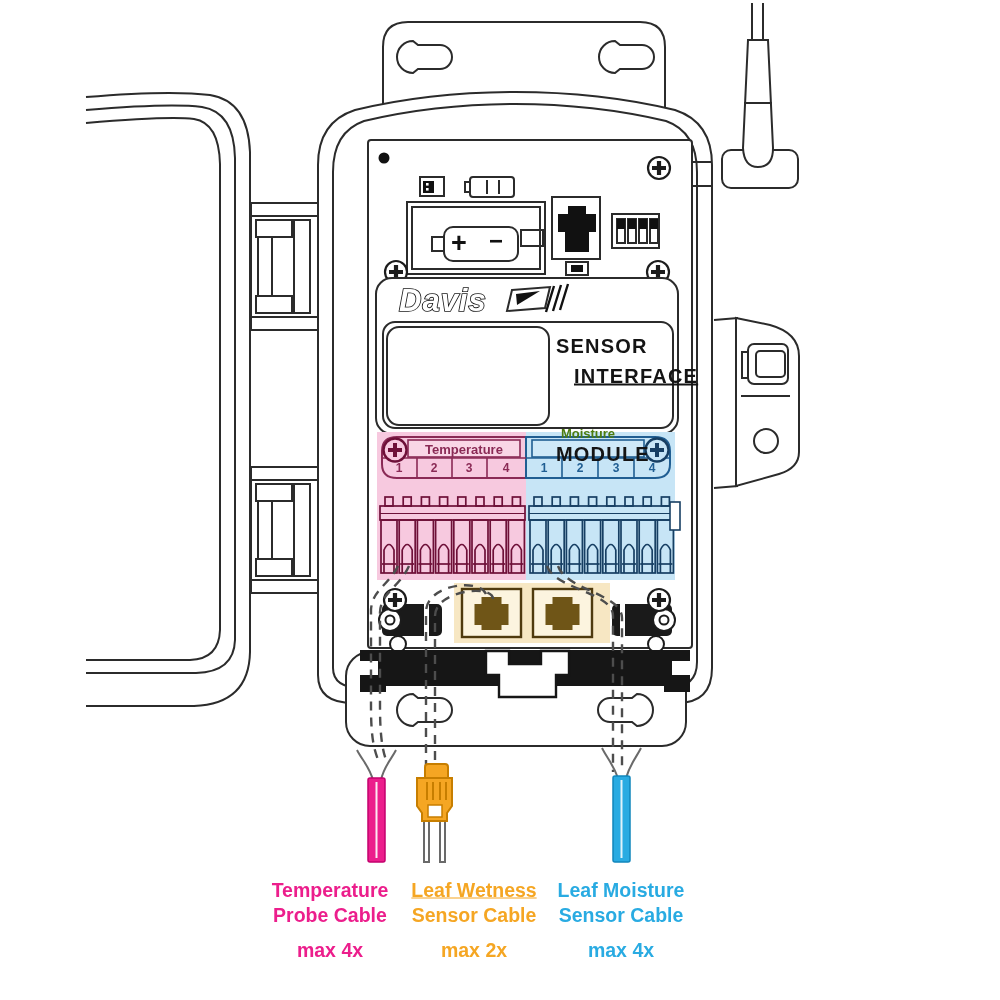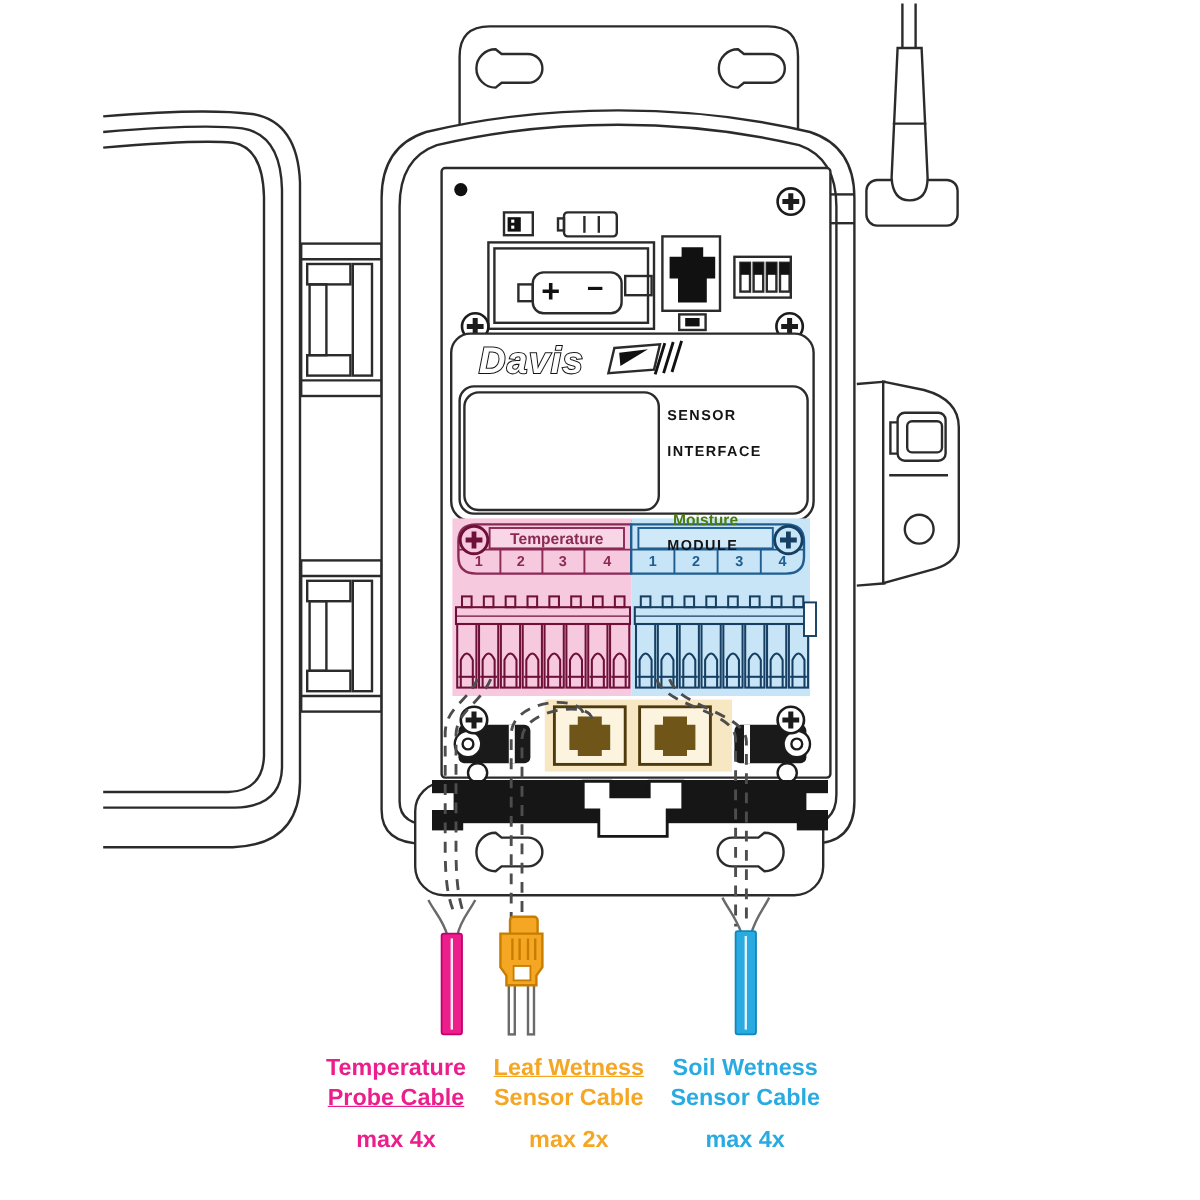--- a/index.html
+++ b/index.html
@@ -1,21 +1,21 @@
 <!DOCTYPE html>
 <html><head>
 <meta charset="utf-8">
 <style>
   html,body{margin:0;padding:0;background:#fff;}
   .stage{position:relative;width:1000px;height:1000px;background:#fff;overflow:hidden;
          font-family:"Liberation Sans",sans-serif;}
   svg{position:absolute;left:0;top:0;}
   .txt{position:absolute;white-space:nowrap;transform:translate(-50%,-50%);
        font-family:"Liberation Sans",sans-serif;}
-  .module-line{font-size:12px;font-weight:700;letter-spacing:1.2px;color:#141414;
+  .module-line{font-size:20px;font-weight:700;letter-spacing:1.2px;color:#141414;
                transform:translate(0,-50%);}
   .grp{font-size:13px;font-weight:700;}
   .chan{font-size:12px;font-weight:700;}
   .batt-sym{color:#111;font-weight:700;}
   .cable-label{font-size:19.5px;font-weight:600;}
   .ln{stroke:#2b2b2b;stroke-width:2;fill:none;}
   .lnf{stroke:#2b2b2b;stroke-width:2;fill:#fff;}
 </style>
 </head>
 <body>
@@ -266,43 +266,43 @@
     <rect x="428" y="805" width="14" height="12" fill="#fff" stroke="#C77E00" stroke-width="1.5"></rect>
   </g>
   <g>
     <path d="M 618 778 C 613 764 607 758 602 748 M 626 778 C 630 764 636 758 641 748" stroke="#6a6a6a" stroke-width="2" fill="none"></path>
     <rect x="613" y="776" width="17" height="86" rx="2" fill="#29ABE2" stroke="#1186BC" stroke-width="1.5"></rect>
     <line x1="621.5" y1="780" x2="621.5" y2="858" stroke="#fff" stroke-width="2" opacity="0.85"></line>
   </g>
 </svg>
 
 <div class="txt module-line" style="left:556px;top:346px;">SENSOR</div>
-<div class="txt module-line" style="left:556px;top:376px;">INTERFACE</div>
+<div class="txt module-line" style="left:574px;top:376px;text-decoration:underline;">INTERFACE</div>
 <div class="txt module-line" style="left:556px;top:406px;margin-top:48px;">MODULE</div>
 
 <div class="txt batt-sym" style="left:459px;top:243px;font-size:27px;">+</div>
 <div class="txt batt-sym" style="left:496px;top:241px;font-size:24px;">−</div>
 
 <div class="txt grp" style="left: 464px; top: 449px; color: rgb(138, 42, 85);">Temperature</div>
 <div class="txt grp" style="left: 588px; top: 433px; color: #4d7c0f;">Moisture</div>
 
 <div class="txt chan" style="left: 399px; top: 468px; color: rgb(138, 42, 85);">1</div>
 <div class="txt chan" style="left: 434px; top: 468px; color: rgb(138, 42, 85);">2</div>
 <div class="txt chan" style="left: 469px; top: 468px; color: rgb(138, 42, 85);">3</div>
 <div class="txt chan" style="left: 506px; top: 468px; color: rgb(138, 42, 85);">4</div>
 <div class="txt chan" style="left: 544px; top: 468px; color: rgb(32, 94, 146);">1</div>
 <div class="txt chan" style="left: 580px; top: 468px; color: rgb(32, 94, 146);">2</div>
 <div class="txt chan" style="left: 616px; top: 468px; color: rgb(32, 94, 146);">3</div>
 <div class="txt chan" style="left: 652px; top: 468px; color: rgb(32, 94, 146);">4</div>
 
 <div class="txt cable-label" style="left: 330px; top: 890px; color: rgb(236, 30, 140);">Temperature</div>
-<div class="txt cable-label" style="left: 330px; top: 915px; color: rgb(236, 30, 140); text-decoration: underline;">Probe Cable</div>
+<div class="txt cable-label" style="left: 330px; top: 915px; color: rgb(236, 30, 140);">Probe Cable</div>
 <div class="txt cable-label" style="left: 330px; top: 950px; color: rgb(236, 30, 140);">max 4x</div>
 
 <div class="txt cable-label" style="left: 474px; top: 890px; color: rgb(245, 166, 35); text-decoration: underline;">Leaf Wetness</div>
 <div class="txt cable-label" style="left: 474px; top: 915px; color: rgb(245, 166, 35);">Sensor Cable</div>
 <div class="txt cable-label" style="left: 474px; top: 950px; color: rgb(245, 166, 35);">max 2x</div>
 
-<div class="txt cable-label" style="left: 621px; top: 890px; color: rgb(41, 171, 226);">Soil Wetness</div>
+<div class="txt cable-label" style="left: 621px; top: 890px; color: rgb(41, 171, 226);">Leaf Moisture</div>
 <div class="txt cable-label" style="left: 621px; top: 915px; color: rgb(41, 171, 226);">Sensor Cable</div>
 <div class="txt cable-label" style="left: 621px; top: 950px; color: rgb(41, 171, 226);">max 4x</div>
 
 </div>
 
 </body></html>

